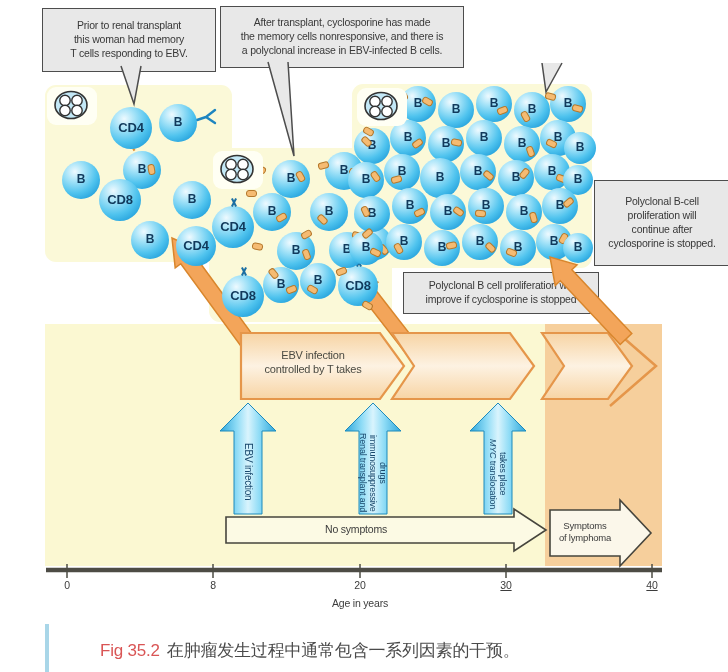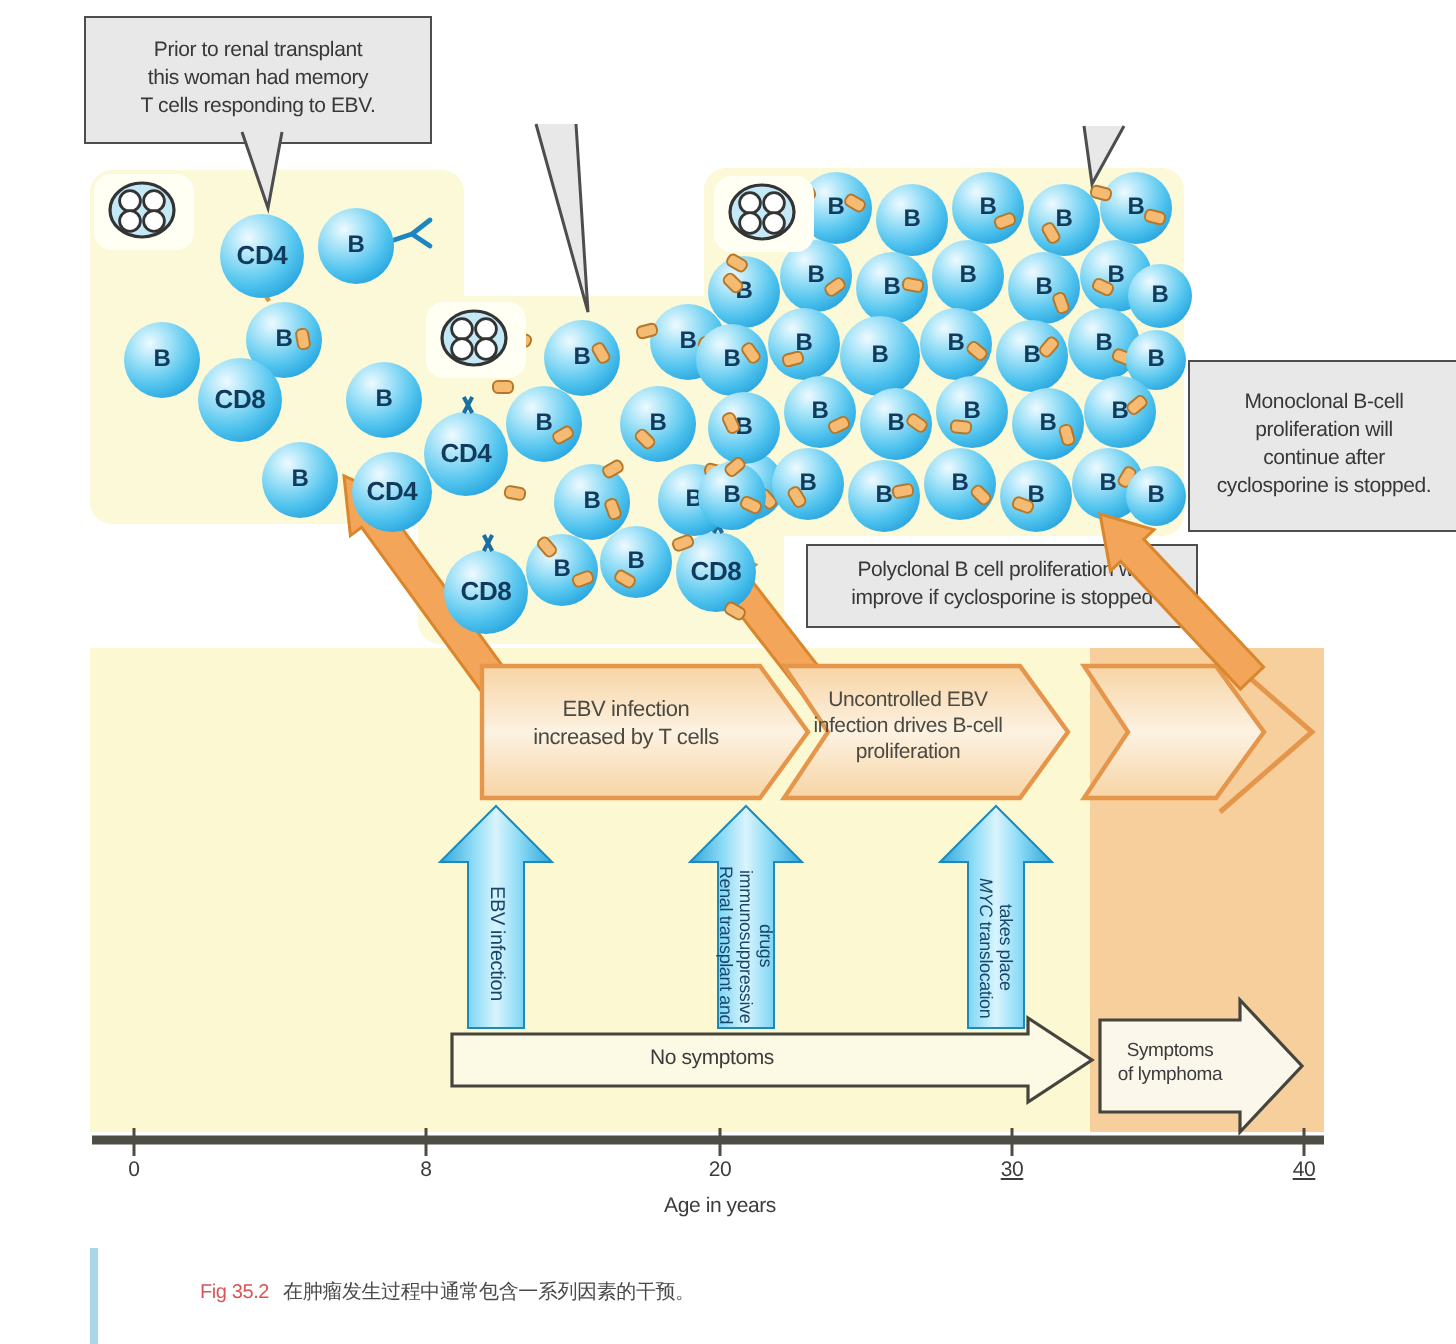--- a/index.html
+++ b/index.html
@@ -23,21 +23,21 @@
   .cell span{position:relative;top:-1px;}
   .knot{position:absolute;width:2px;height:9px;background:#1b6fa3;left:50%;top:-8px;}
   .k1{transform:rotate(28deg);} .k2{transform:rotate(-28deg);}
   .virion{position:absolute;width:9px;height:5px;border-radius:3px;background:#f5bb72;border:1px solid #b5782b;}
   
   .chevtxt{text-align:center;color:#4a4a42;}
   .chevtxt i{font-style:italic;}
   .vert{writing-mode:vertical-lr;text-orientation:mixed;color:#17466b;}
   .vgroup{display:flex;flex-direction:row;align-items:center;justify-content:center;}
   .tick{position:absolute;z-index:3;width:30px;text-align:center;font-size:10.5px;color:#3c3c3c;}
-  #caption{position:absolute;z-index:3;font-size:10px;color:#4a4a4a;}
+  #caption{position:absolute;z-index:3;font-size:17px;color:#4a4a4a;}
   #caption .fig{color:#d95555;}
   #caption .zh{margin-left:7px;}
 </style>
 </head>
 <body>
 
 <div id="stage">
 
   <div class="band" style="left:45px;top:324px;width:617px;height:242px;background:#fbf8d2;"></div>
   <div class="band" style="left:545px;top:324px;width:117px;height:242px;background:#f6cf9c;"></div>
@@ -92,35 +92,33 @@
     </g>
 
     <g stroke="#1d85c0" stroke-width="2.4" stroke-linecap="round" fill="none">
       <path d="M197,120 L206,117 M206,117 L215,110 M206,117 L215,123"></path>
     </g>
   </svg>
 
   <div class="callout" style="left:42px;top:8px;width:172px;height:62px;"><span>Prior to renal transplant
 this woman had memory
 T cells responding to EBV.</span></div>
-  <div class="callout" style="left:594px;top:180px;width:134px;height:84px;"><span>Monoclonal B-cell
+  <div class="callout" style="left:220px;top:6px;width:242px;height:60px;"><span>After transplant, cyclosporine has made
+the memory cells nonresponsive, and there is
+a polyclonal increase in EBV-infected B cells.</span></div>
+  <div class="callout" style="left:594px;top:180px;width:134px;height:84px;"><span>Polyclonal B-cell
 proliferation will
 continue after
 cyclosporine is stopped.</span></div>
   <div class="callout" style="left:403px;top:272px;width:194px;height:40px;"><span>Polyclonal B cell proliferation will
 improve if cyclosporine is stopped</span></div>
 
   <div class="lbl chevtxt" style="left:244px;top:349px;width:138px;font-size:11px;line-height:1.25;">
     <div>EBV infection</div>
-    <div>increased by T cells</div>
-  </div>
-  <div class="lbl chevtxt" style="left:396px;top:344px;width:116px;font-size:10.5px;line-height:1.25;">
-    <div>Uncontrolled EBV</div>
-    <div>infection drives B-cell</div>
-    <div>proliferation</div>
+    <div>controlled by T takes</div>
   </div>
 
   <div class="lbl vgroup" style="left:234px;top:432px;width:28px;height:80px;">
     <div class="vert" style="font-size:10px;">EBV infection</div>
   </div>
   <div class="lbl vgroup" style="left:350px;top:430px;width:46px;height:86px;">
     <div class="vert" style="font-size:9px;">Renal transplant and</div>
     <div class="vert" style="font-size:9px;">immunosuppressive</div>
     <div class="vert" style="font-size:9px;">drugs</div>
   </div>

